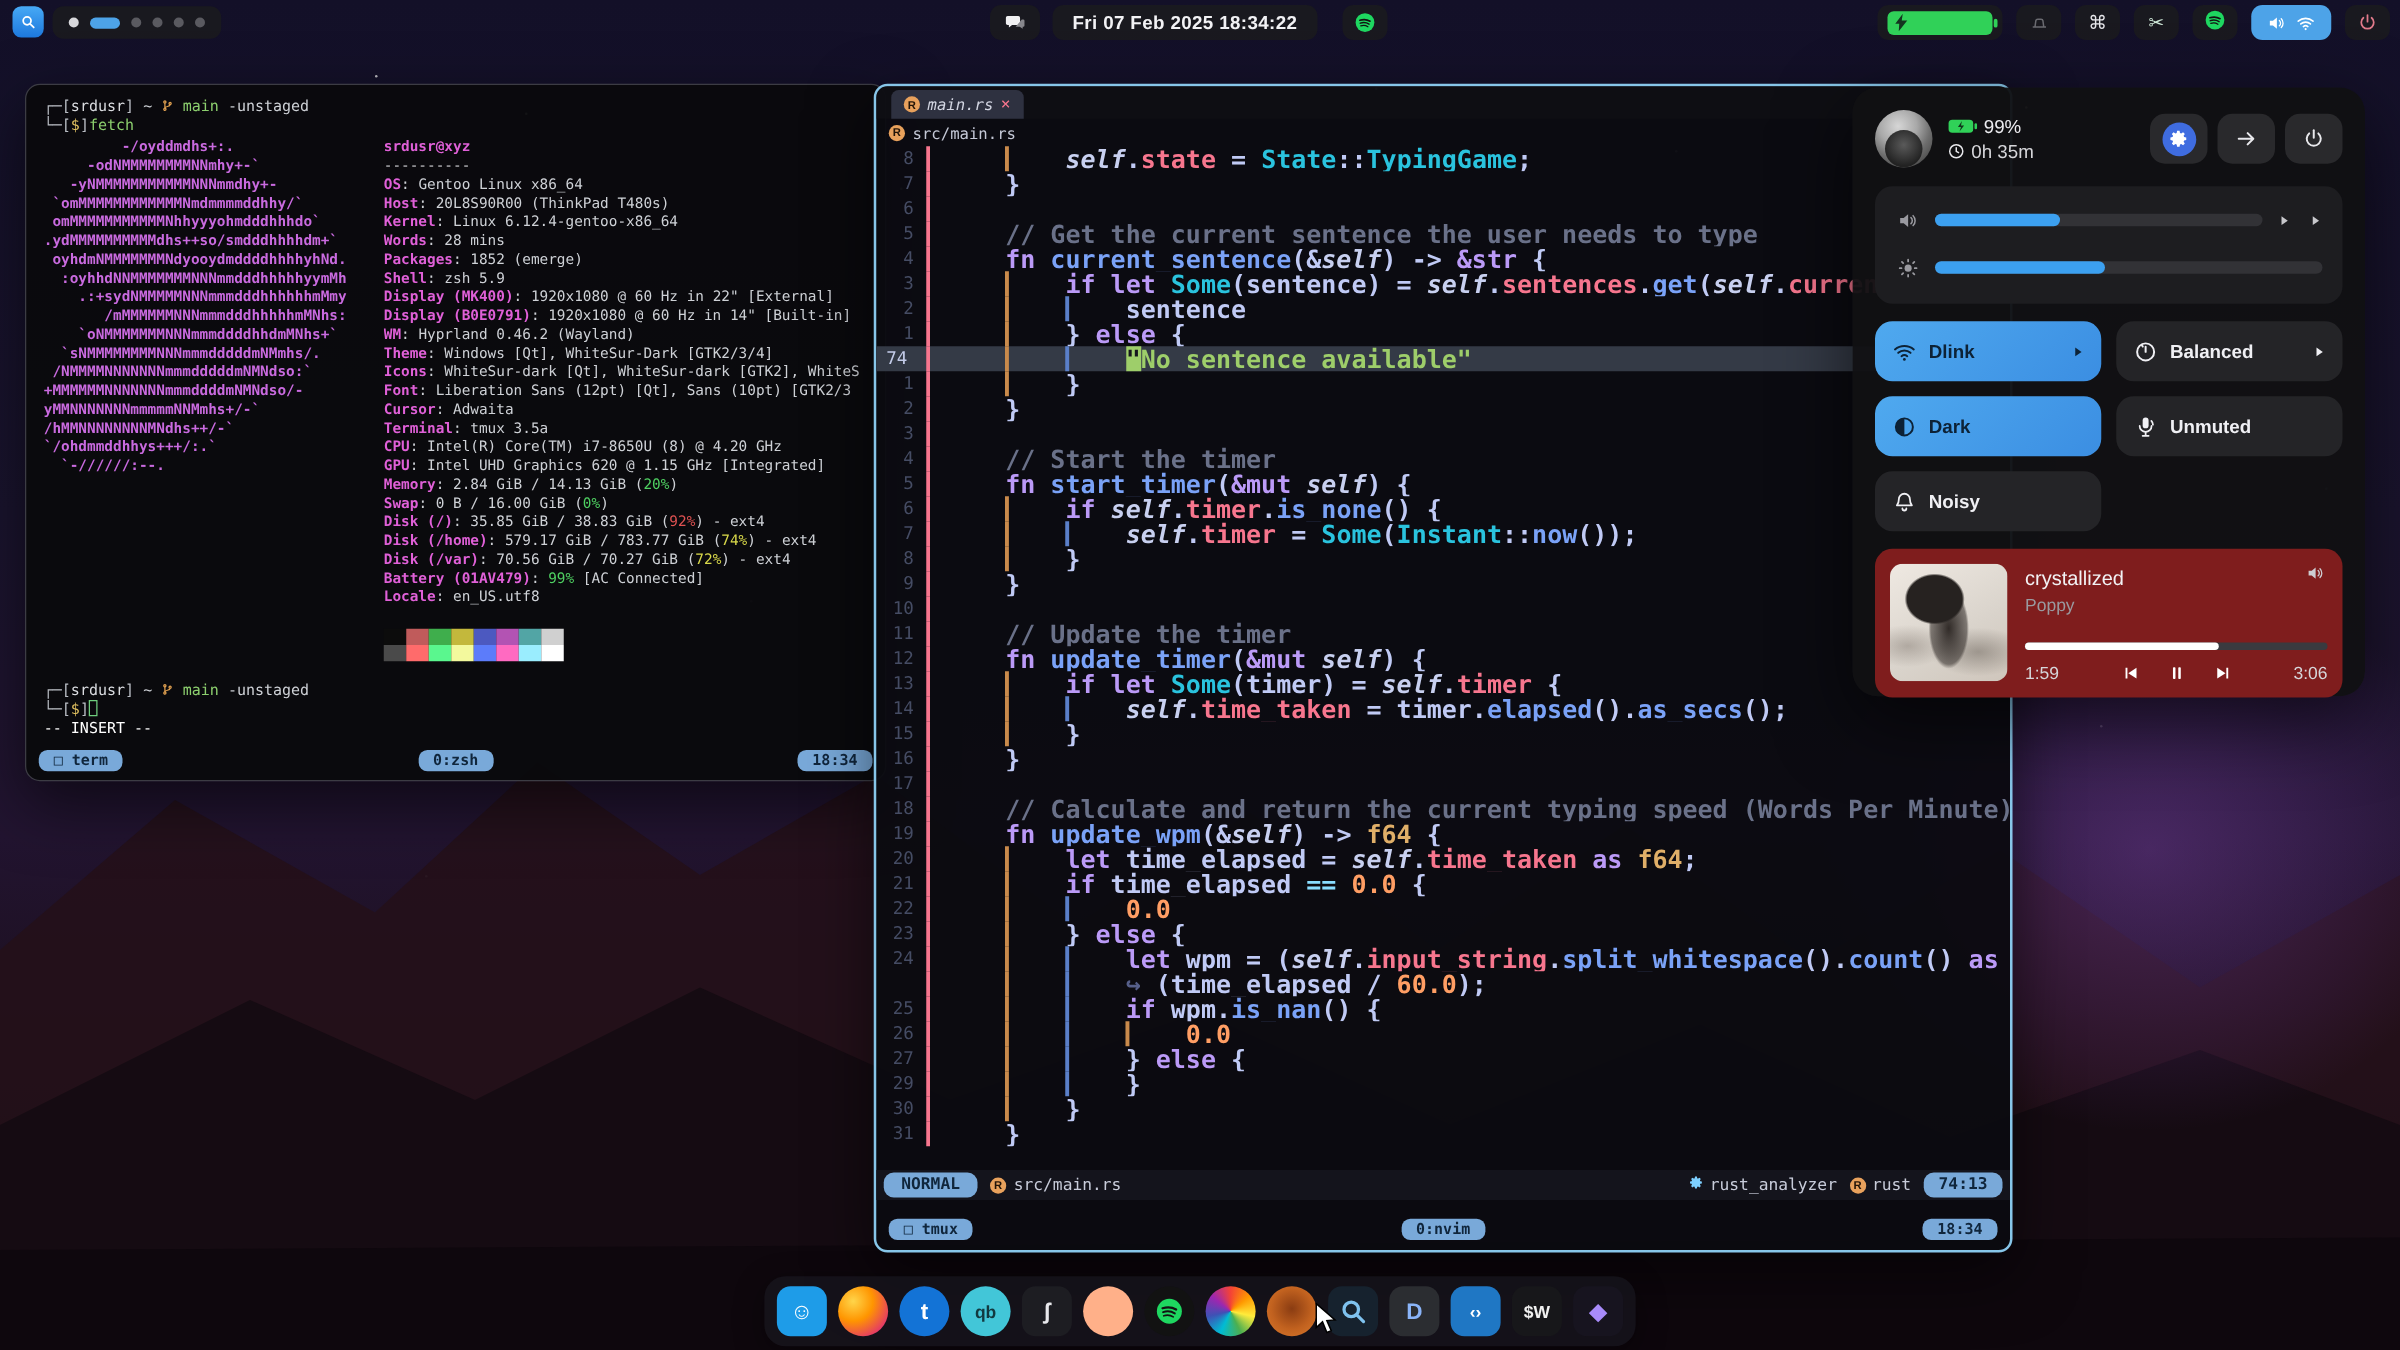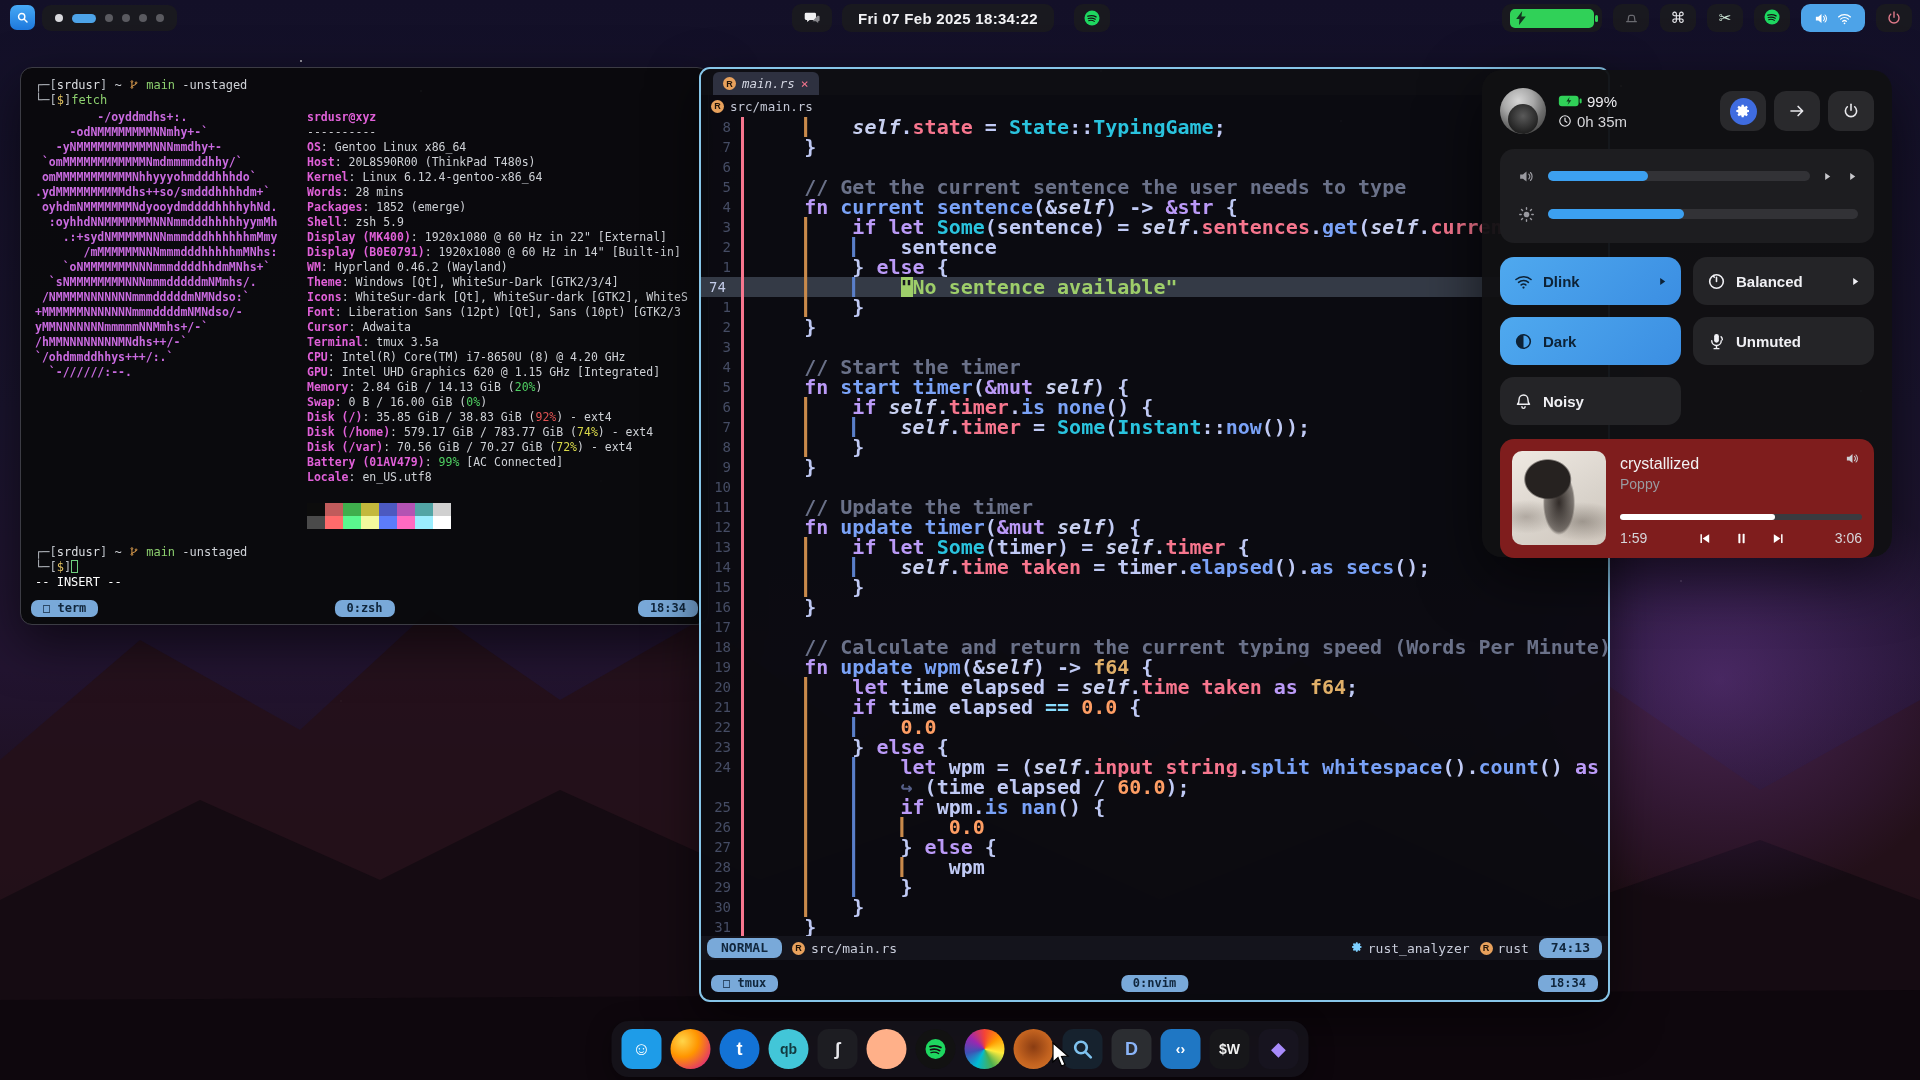--- a/index.html
+++ b/index.html
@@ -555,25 +555,20 @@
           <span class="lnum">26</span>
           <span class="gitbar"></span>
           <span class="ctext mono"><span class="c-w">    </span><span class="c-go">▎</span><span class="c-w">   </span><span class="c-gb">▎</span><span class="c-w">   </span><span class="c-go">▎</span><span class="c-w">   </span><span class="c-nu">0.0</span></span>
         </div>
         <div class="cline">
           <span class="lnum">27</span>
           <span class="gitbar"></span>
           <span class="ctext mono"><span class="c-w">    </span><span class="c-go">▎</span><span class="c-w">   </span><span class="c-gb">▎</span><span class="c-w">   </span><span class="c-w">} </span><span class="c-k">else</span><span class="c-w"> {</span></span>
         </div>
         <div class="cline">
-          <span class="lnum">28</span>
-          <span class="gitbar"></span>
-          <span class="ctext mono"><span class="c-w">    </span><span class="c-go">▎</span><span class="c-w">   </span><span class="c-gb">▎</span><span class="c-w">   </span><span class="c-go">▎</span><span class="c-w">   </span><span class="c-w">wpm</span></span>
-        </div>
-        <div class="cline">
           <span class="lnum">29</span>
           <span class="gitbar"></span>
           <span class="ctext mono"><span class="c-w">    </span><span class="c-go">▎</span><span class="c-w">   </span><span class="c-gb">▎</span><span class="c-w">   </span><span class="c-w">}</span></span>
         </div>
         <div class="cline">
           <span class="lnum">30</span>
           <span class="gitbar"></span>
           <span class="ctext mono"><span class="c-w">    </span><span class="c-go">▎</span><span class="c-w">   </span><span class="c-w">}</span></span>
         </div>
         <div class="cline">

